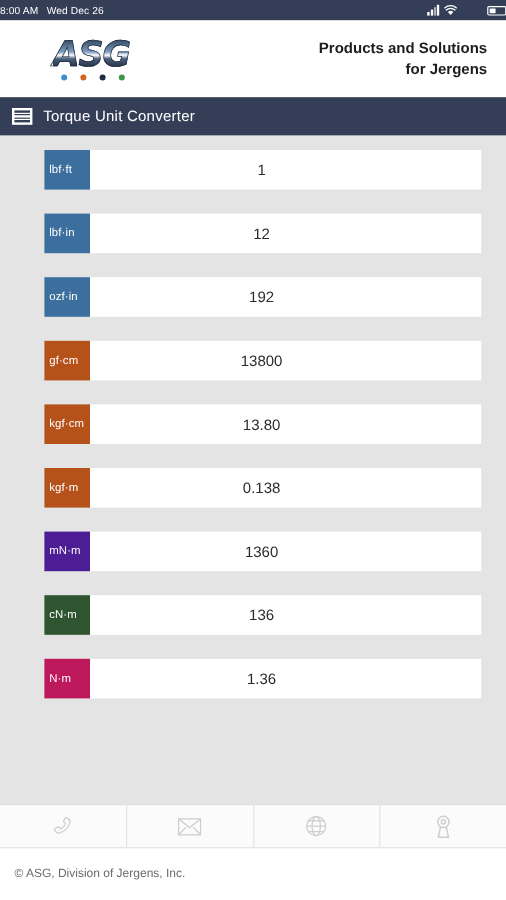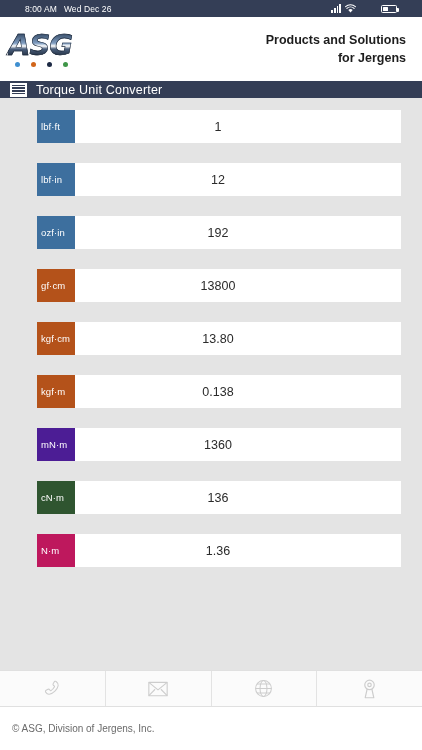--- a/index.html
+++ b/index.html
@@ -20,21 +20,21 @@
   }
 
   
   .statusbar {
     height: 17px;
     background: #343e56;
     color: #ffffff;
     display: flex;
     align-items: center;
     justify-content: space-between;
-    padding: 0 25px;
+    padding: 0 0;
     font-size: 8.5px;
     letter-spacing: .1px;
     flex: 0 0 auto;
   }
   .status-left { display: flex; align-items: center; gap: 7px; }
   .status-right { display: flex; align-items: center; gap: 4px; }
   .sig-bars { display: flex; align-items: flex-end; gap: 1px; height: 9px; }
   .sig-bars i { display: block; width: 1.6px; background: #ffffff; }
   .sig-bars i:nth-child(1) { height: 3px; }
   .sig-bars i:nth-child(2) { height: 5px; }
@@ -64,21 +64,21 @@
   
   .brandbar {
     background: #ffffff;
     height: 64px;
     display: flex;
     align-items: center;
     justify-content: space-between;
     padding: 0 16px 0 8px;
     flex: 0 0 auto;
   }
-  .logo { display: flex; flex-direction: column; align-items: center; gap: 2px; }
+  .logo { display: flex; flex-direction: column; align-items: center; gap: 2px; margin-left: 36px; }
   .logo-word {
     font-family: "DejaVu Sans", sans-serif;
     font-size: 29px;
     font-weight: bold;
     font-style: italic;
     letter-spacing: -1px;
     line-height: 1;
     background: linear-gradient(180deg, #23364f 0%, #7f9dc1 42%, #ffffff 52%, #4a5f7d 62%, #0d1520 100%);
     -webkit-background-clip: text;
     background-clip: text;
@@ -92,21 +92,21 @@
     text-align: right;
     font-size: 12.5px;
     color: #1d1d1d;
     line-height: 1.45;
     font-weight: 700;
   }
 
   
   .titlebar {
     background: #343e56;
-    height: 17px;
+    height: 32px;
     display: flex;
     align-items: center;
     gap: 9px;
     padding: 0 10px;
     flex: 0 0 auto;
   }
   .hamburger {
     width: 17px; height: 14px;
     background: #ffffff;
     display: flex; flex-direction: column;

